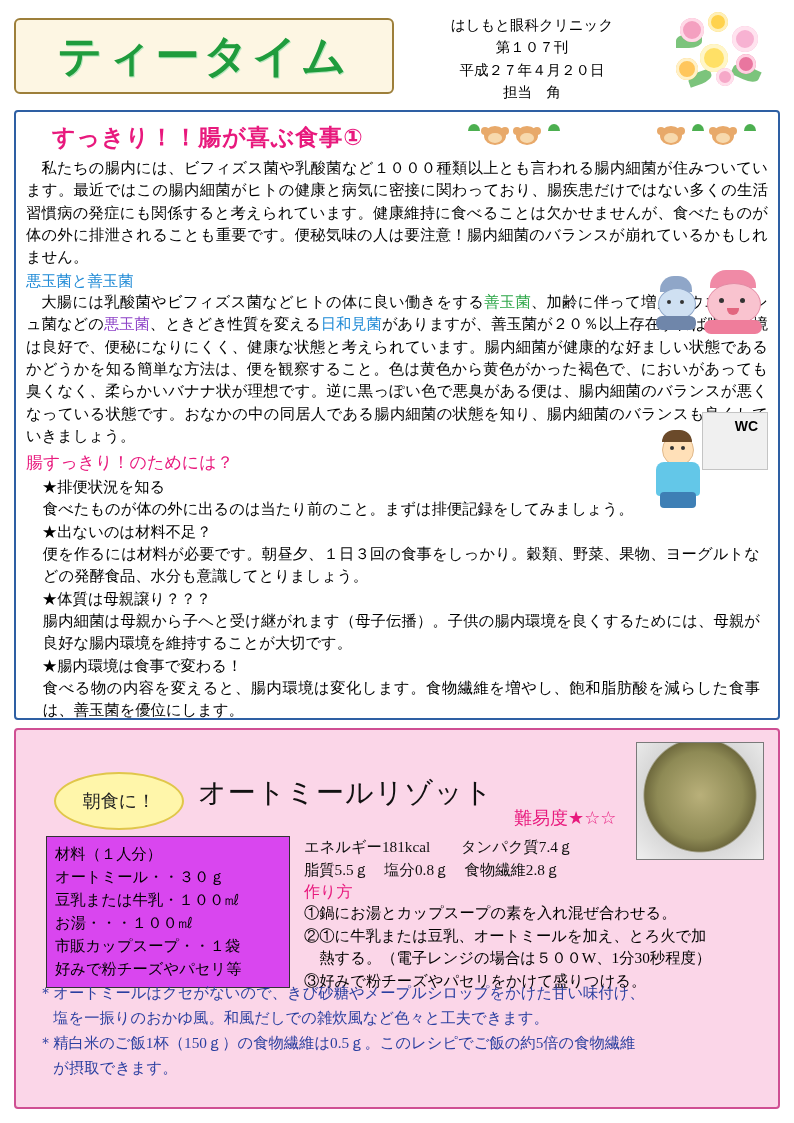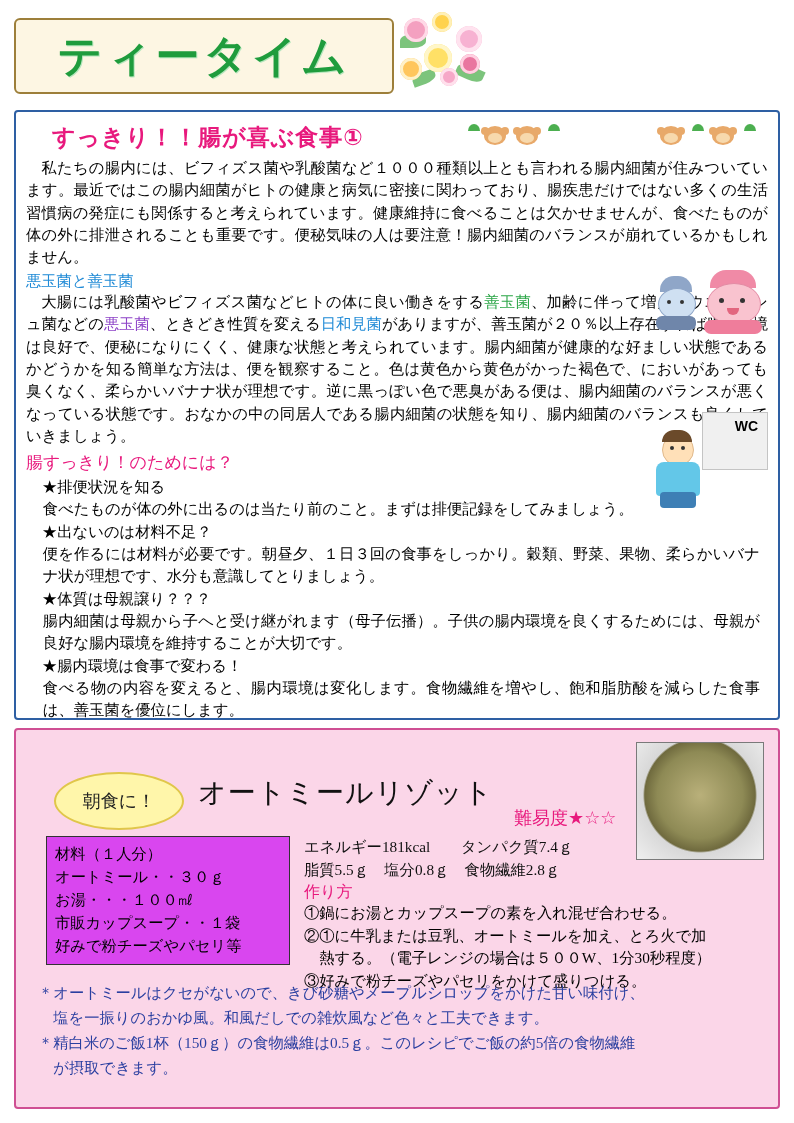--- a/index.html
+++ b/index.html
@@ -291,20 +291,26 @@
   .notes p { margin: 0 0 2px 0; font-family: Liberation Serif, serif; }
 </style>
 </head>
 <body>
 
 <div class="page">
 
   <div class="header">
     <div class="title-box">
       <span class="title-text">ティータイム</span>
+    </div>
+    <div class="header-meta">
+      <div>はしもと眼科クリニック</div>
+      <div>第１０７刊</div>
+      <div>平成２７年４月２０日</div>
+      <div>担当　角</div>
     </div>
     <div class="header-flowers">
       <span class="leaf" style="left:6px; top:24px; width:26px; height:14px;"></span>
       <span class="leaf" style="left:62px; top:56px; width:28px; height:14px; transform:rotate(25deg);"></span>
       <span class="leaf" style="left:18px; top:62px; width:24px; height:12px; transform:rotate(-20deg);"></span>
       <span class="flower" style="left:10px; top:8px; width:24px; height:24px; background:#f4a0c0; box-shadow:0 0 0 3px #ffd9e7 inset;"></span>
       <span class="flower" style="left:38px; top:2px; width:20px; height:20px; background:#ffd24d; box-shadow:0 0 0 3px #fff0b8 inset;"></span>
       <span class="flower" style="left:62px; top:16px; width:26px; height:26px; background:#f7b2d2; box-shadow:0 0 0 4px #ffe3ef inset;"></span>
       <span class="flower" style="left:30px; top:34px; width:28px; height:28px; background:#ffe066; box-shadow:0 0 0 4px #fff6c9 inset;"></span>
       <span class="flower" style="left:66px; top:44px; width:20px; height:20px; background:#e9769f; box-shadow:0 0 0 3px #ffd0e1 inset;"></span>
@@ -341,21 +347,21 @@
     <p class="sub-head">悪玉菌と善玉菌</p>
 
     <p class="body-text indent"><span>大腸には乳酸菌やビフィズス菌などヒトの体に良い働きをする</span><span class="hl-green">善玉菌</span><span>、加齢に伴って増えるウエルッシュ菌などの</span><span class="hl-purple">悪玉菌</span><span>、ときどき性質を変える</span><span class="hl-blue">日和見菌</span><span>がありますが、善玉菌が２０％以上存在すれば腸内環境は良好で、便秘になりにくく、健康な状態と考えられています。腸内細菌が健康的な好ましい状態であるかどうかを知る簡単な方法は、便を観察すること。色は黄色から黄色がかった褐色で、においがあっても臭くなく、柔らかいバナナ状が理想です。逆に黒っぽい色で悪臭がある便は、腸内細菌のバランスが悪くなっている状態です。おなかの中の同居人である腸内細菌の状態を知り、腸内細菌のバランスも良くしていきましょう。</span></p>
 
     <p class="sub-head-pink">腸すっきり！のためには？</p>
 
     <p class="bullet-line">★排便状況を知る</p>
     <p class="bullet-body">食べたものが体の外に出るのは当たり前のこと。まずは排便記録をしてみましょう。</p>
 
     <p class="bullet-line">★出ないのは材料不足？</p>
-    <p class="bullet-body">便を作るには材料が必要です。朝昼夕、１日３回の食事をしっかり。穀類、野菜、果物、柔らかいバナナ状が理想です、水分も意識してとりましょう。</p>
+    <p class="bullet-body">便を作るには材料が必要です。朝昼夕、１日３回の食事をしっかり。穀類、野菜、果物、ヨーグルトなどの発酵食品、水分も意識してとりましょう。</p>
 
     <p class="bullet-line">★体質は母親譲り？？？</p>
     <p class="bullet-body">腸内細菌は母親から子へと受け継がれます（母子伝播）。子供の腸内環境を良くするためには、母親が良好な腸内環境を維持することが大切です。</p>
 
     <p class="bullet-line">★腸内環境は食事で変わる！</p>
     <p class="bullet-body">食べる物の内容を変えると、腸内環境は変化します。食物繊維を増やし、飽和脂肪酸を減らした食事は、善玉菌を優位にします。</p>
 
     
     <div class="doctors">
       <div style="position:absolute; left:2px; top:16px; width:44px; height:52px;">
@@ -405,20 +411,21 @@
     <div class="howto">
       <div>①鍋にお湯とカップスープの素を入れ混ぜ合わせる。</div>
       <div>②①に牛乳または豆乳、オートミールを加え、とろ火で加</div>
       <div>　熱する。（電子レンジの場合は５００W、1分30秒程度）</div>
       <div>③好みで粉チーズやパセリをかけて盛りつける。</div>
     </div>
 
     <div class="ingredients">
       <div>材料（１人分）</div>
       <div>オートミール・・３０ｇ</div>
+      <div>豆乳または牛乳・１００㎖</div>
       <div>お湯・・・１００㎖</div>
       <div>市販カップスープ・・１袋</div>
       <div>好みで粉チーズやパセリ等</div>
     </div>
 
     <div class="notes">
       <p>＊オートミールはクセがないので、きび砂糖やメープルシロップをかけた甘い味付け、</p>
       <p>　塩を一振りのおかゆ風。和風だしでの雑炊風など色々と工夫できます。</p>
       <p>＊精白米のご飯1杯（150ｇ）の食物繊維は0.5ｇ。このレシピでご飯の約5倍の食物繊維</p>
       <p>　が摂取できます。</p>

